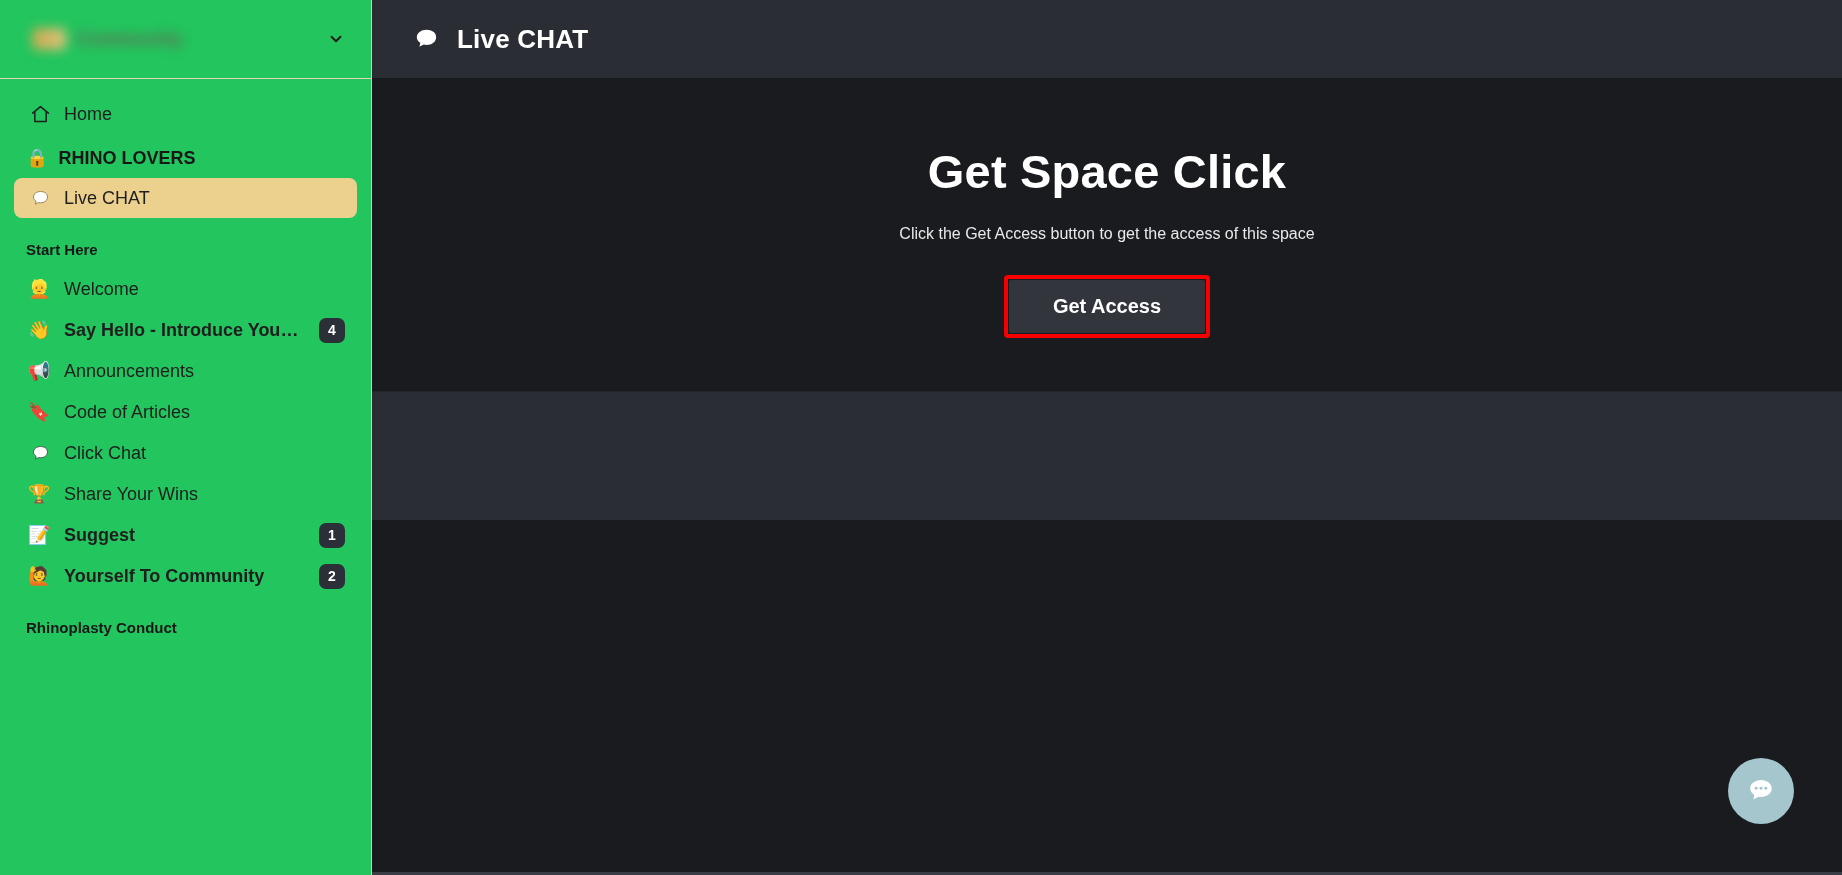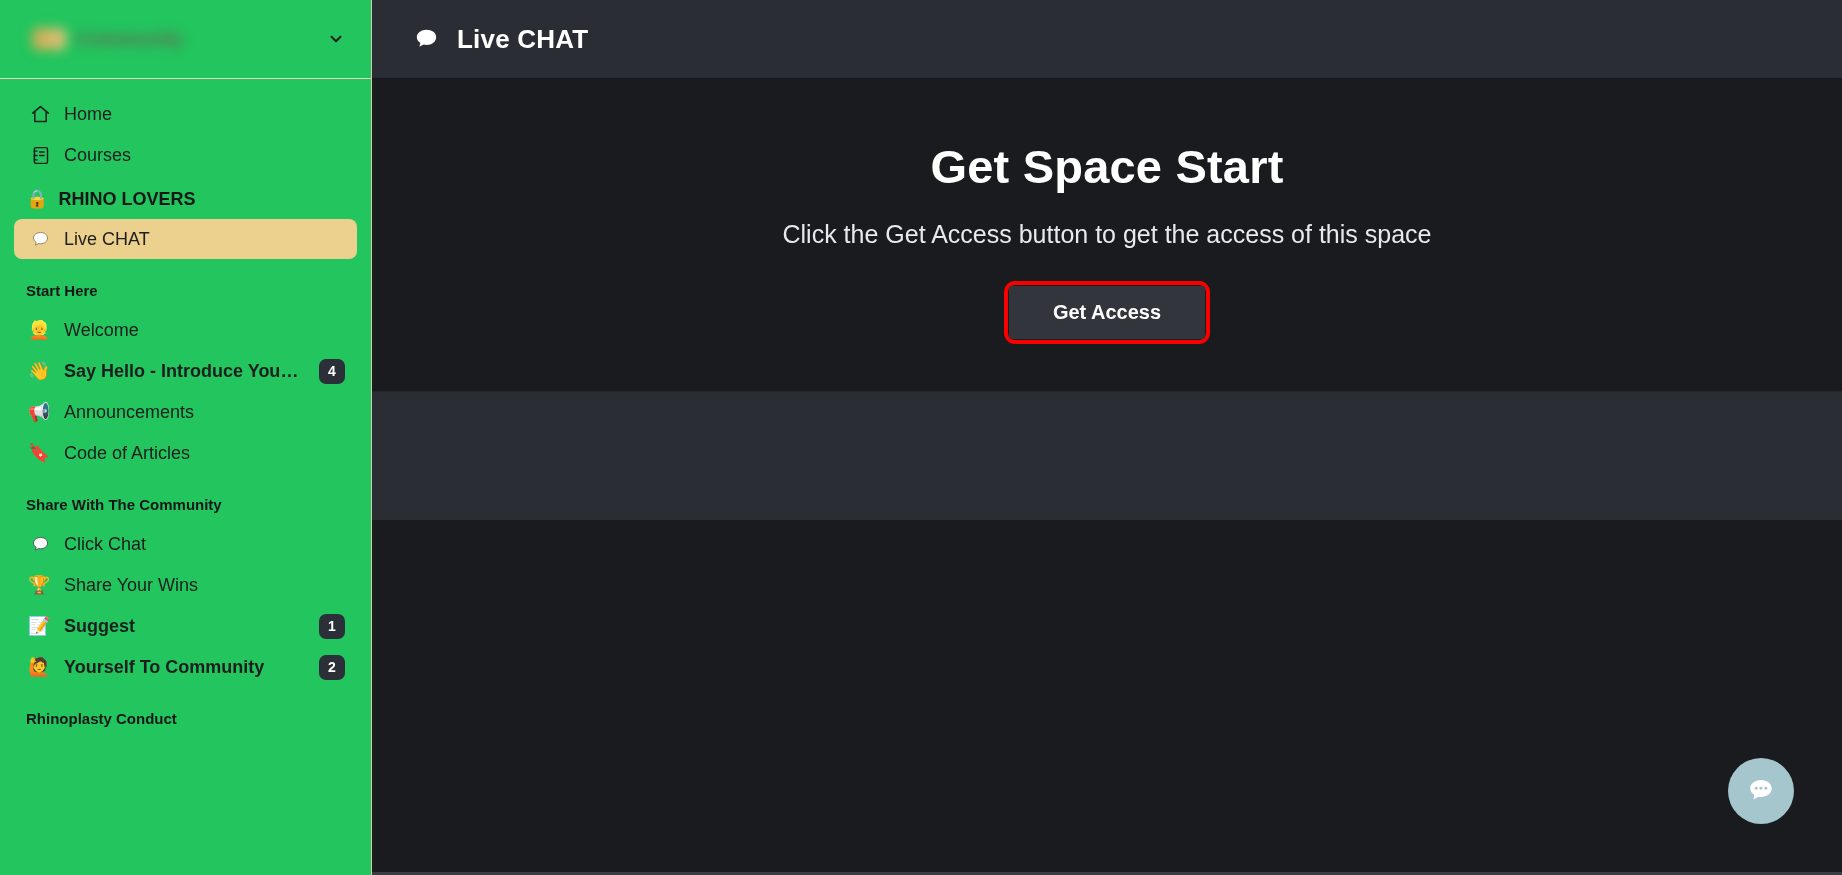--- a/index.html
+++ b/index.html
@@ -114,28 +114,28 @@
     display: flex; flex-direction: column;
     align-items: center; justify-content: center;
     gap: 0;
   }
   .hero h1 {
     color: #ffffff; font-size: 47px; font-weight: 700;
     letter-spacing: .2px;
     margin-top: 12px;
   }
   .hero p {
-    color: #e9e9ea; font-size: 25px; font-weight: 400;
+    color: #e9e9ea; font-size: 16px; font-weight: 400;
     margin-top: 26px;
   }
   .btn-wrap {
     margin-top: 32px;
     border: 4px solid #f80000;
     padding: 1px;
-    border-radius: 11px;
+    border-radius: 4px;
   }
   .get-access {
     background: #32353b;
     color: #ffffff;
     font-size: 20px; font-weight: 700;
     border: none;
     padding: 15px 44px;
     cursor: pointer;
     font-family: "Liberation Sans", sans-serif;
     border-radius: 2px;
@@ -182,33 +182,20 @@
       <div class="nav-item">
         <span class="ico">
           <svg width="21" height="21" viewBox="0 0 24 24" fill="none" stroke="#1e1e1e" stroke-width="1.7" stroke-linecap="round" stroke-linejoin="round">
               <path d="M3 10.5 12 3l9 7.5"></path>
               <path d="M5.5 9.5V20h13V9.5"></path>
             </svg>
         </span>
         <span class="label">Home</span>
       </div>
 
-      <div class="nav-item">
-        <span class="ico">
-          <svg width="21" height="21" viewBox="0 0 24 24" fill="none" stroke="#1e1e1e" stroke-width="1.7" stroke-linecap="round" stroke-linejoin="round">
-              <rect x="5" y="3" width="15" height="18" rx="2"></rect>
-              <line x1="5" y1="7" x2="8" y2="7"></line>
-              <line x1="5" y1="12" x2="8" y2="12"></line>
-              <line x1="5" y1="17" x2="8" y2="17"></line>
-              <line x1="11" y1="8" x2="16" y2="8"></line>
-              <line x1="11" y1="12" x2="16" y2="12"></line>
-            </svg>
-        </span>
-        <span class="label">Courses</span>
-      </div>
 
       <div class="section-lock">
         <span>🔒</span>
         <span>RHINO LOVERS</span>
       </div>
 
       <div class="nav-item active">
         <span class="ico">
           <svg width="21" height="21" viewBox="0 0 24 24" fill="#ffffff" stroke="#8a7a4e" stroke-width="1">
               <path d="M12 4c-4.4 0-8 2.8-8 6.3 0 2 1.2 3.8 3 4.9l-.8 3.3 3.6-1.9c.7.2 1.4.3 2.2.3 4.4 0 8-2.8 8-6.6S16.4 4 12 4z"></path>
@@ -233,21 +220,20 @@
       <div class="nav-item">
         <span class="ico">📢</span>
         <span class="label">Announcements</span>
       </div>
 
       <div class="nav-item">
         <span class="ico">🔖</span>
         <span class="label">Code of Articles</span>
       </div>
 
-      <div class="section-title">Share With The Community</div>
 
       <div class="nav-item">
         <span class="ico">
           <svg width="21" height="21" viewBox="0 0 24 24" fill="#ffffff" stroke="#4a4a4a" stroke-width="1">
               <path d="M12 4c-4.4 0-8 2.8-8 6.3 0 2 1.2 3.8 3 4.9l-.8 3.3 3.6-1.9c.7.2 1.4.3 2.2.3 4.4 0 8-2.8 8-6.6S16.4 4 12 4z"></path>
             </svg>
         </span>
         <span class="label">Click Chat</span>
       </div>
 
@@ -280,21 +266,21 @@
     <header class="topbar">
       <span class="bubble">
         <svg width="29" height="29" viewBox="0 0 24 24" fill="#ffffff">
             <path d="M12 4c-4.4 0-8 2.7-8 6.1 0 1.9 1.1 3.6 2.9 4.7l-.8 3.3 3.6-1.9c.7.2 1.5.3 2.3.3 4.4 0 8-2.7 8-6.4S16.4 4 12 4z"></path>
           </svg>
       </span>
       <span class="title">Live CHAT</span>
     </header>
 
     <div class="hero">
-      <h1>Get Space Start</h1>
+      <h1>Get Space Click</h1>
       <p>Click the Get Access button to get the access of this space</p>
       <div class="btn-wrap">
         <button class="get-access">Get Access</button>
       </div>
     </div>
 
     <div class="band"></div>
 
     <div class="rest">
       <button class="fab">

